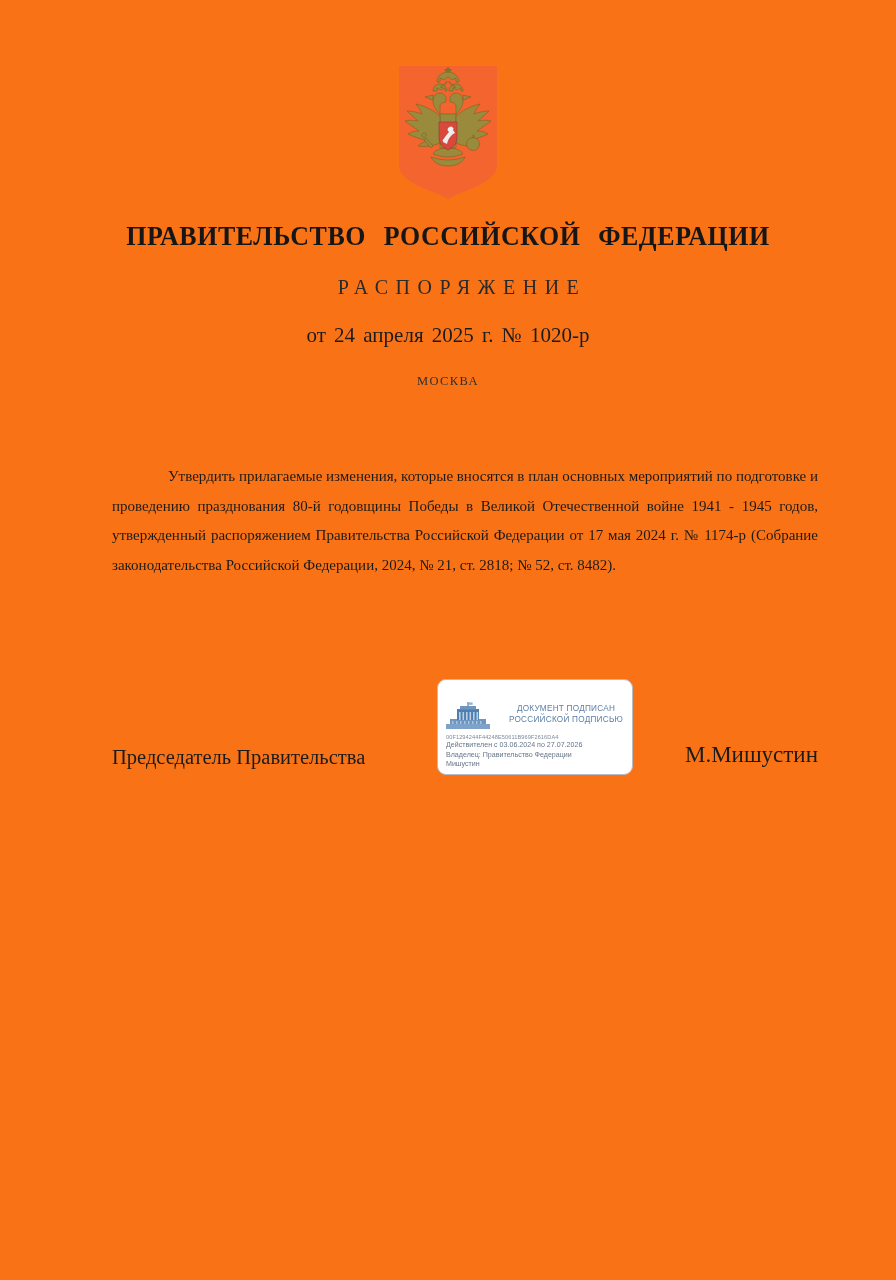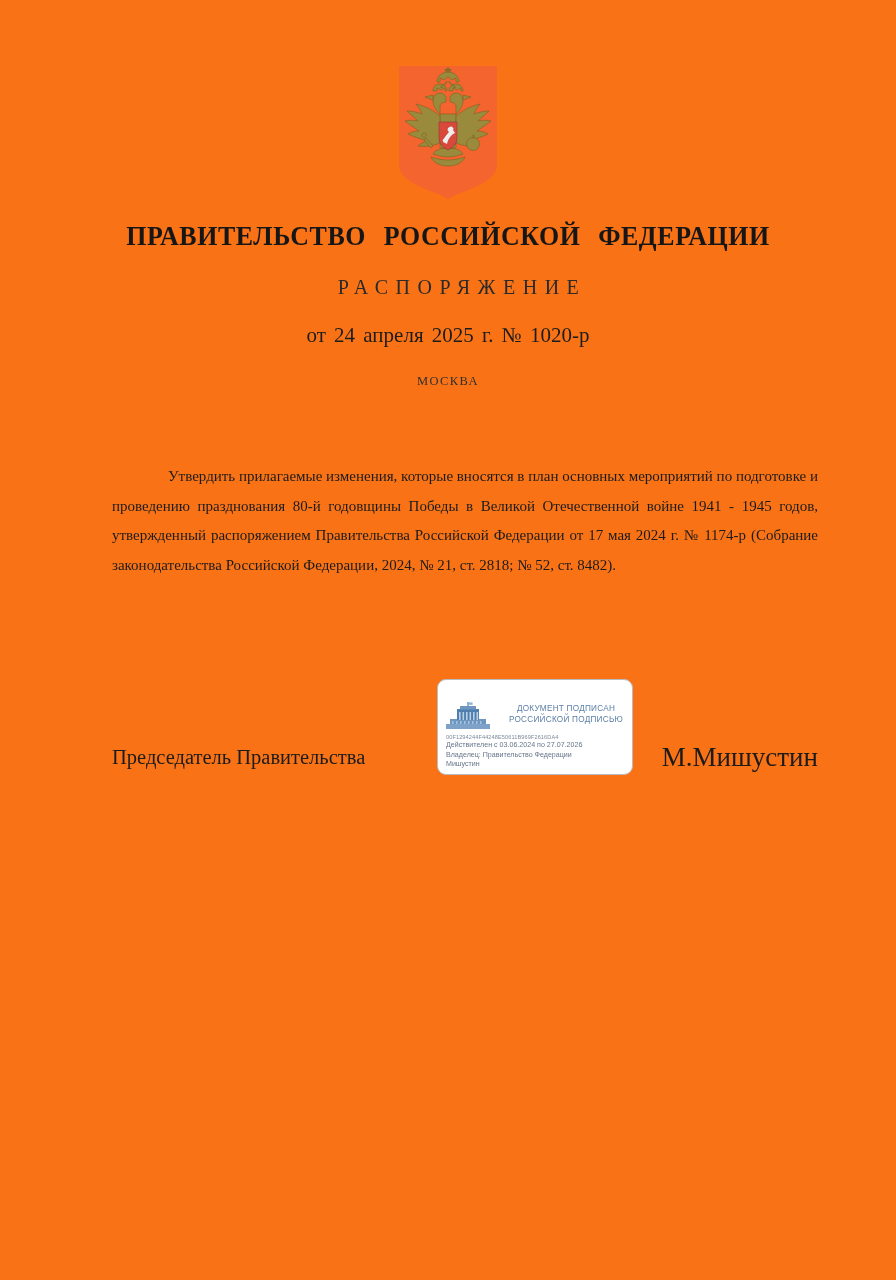--- a/index.html
+++ b/index.html
@@ -110,21 +110,21 @@
     white-space: pre-line;
   }
   .sign-post .line2 {
     display: block;
     padding-left: 18px;
   }
   .sign-name {
     position: absolute;
     right: 0;
     top: 30px;
-    font-size: 27px;
+    font-size: 23px;
     color: #1b1b1b;
   }
 
   
   .estamp {
     position: absolute;
     left: 437px;
     top: 679px;
     width: 196px;
     height: 96px;

